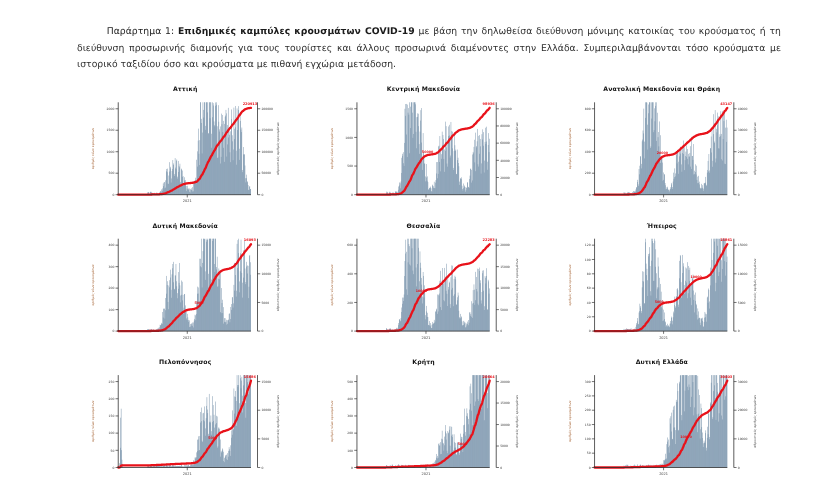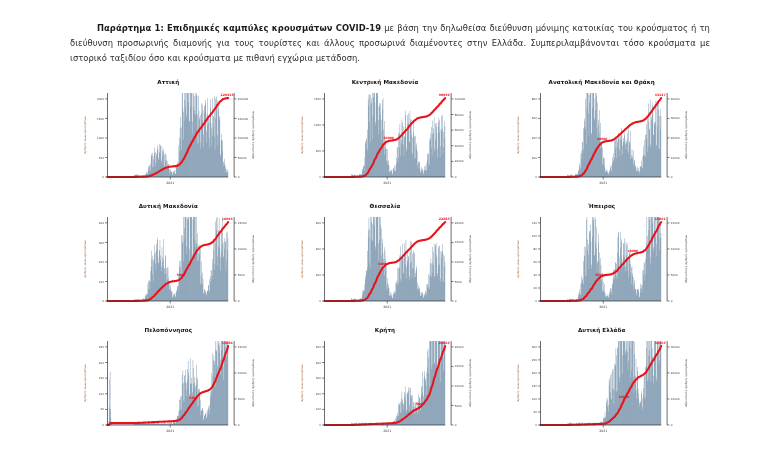--- a/index.html
+++ b/index.html
@@ -27,21 +27,21 @@
     left: 70px;
     top: 13px;
     width: 640px;
     font-size: 8.4px;
     line-height: 1.75;
     color: #2d2d2d;
     text-align: justify;
     letter-spacing: 0.05px;
   }
   #caption .lead {
-    font-weight: bold;
+    font-weight: normal;
     color: #1b1b1b;
     padding-left: 27px;
   }
   #caption .lead-sub {
     font-weight: bold;
     color: #1b1b1b;
   }
 
   
   #grid {

